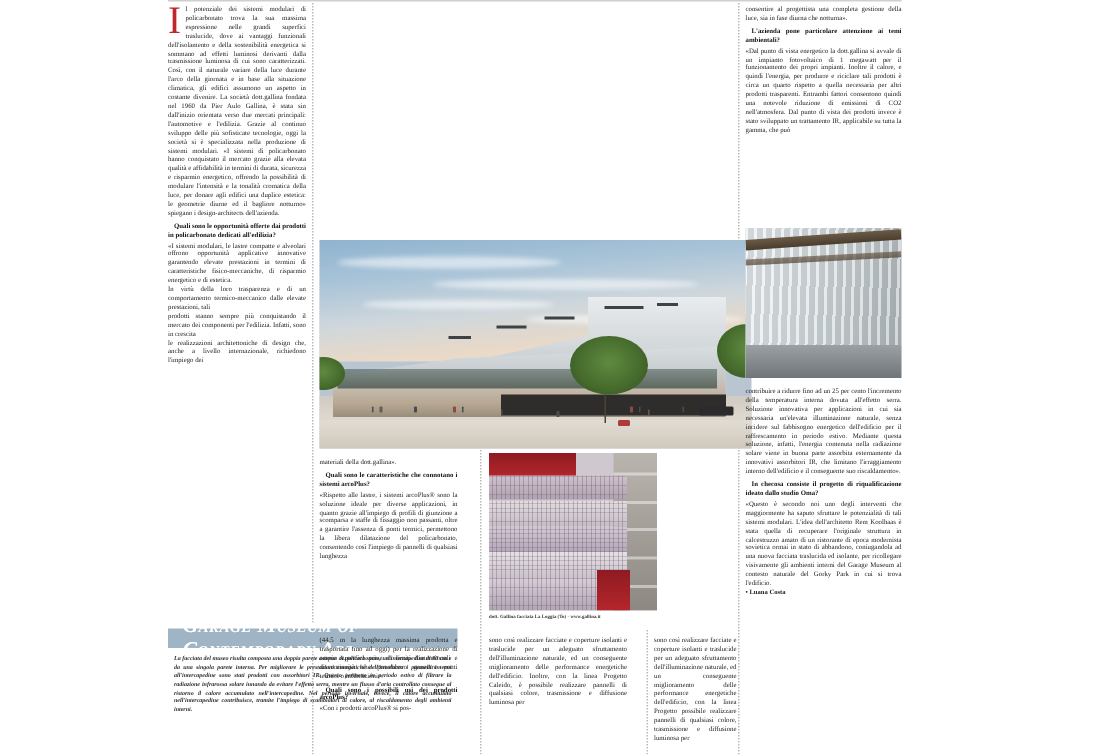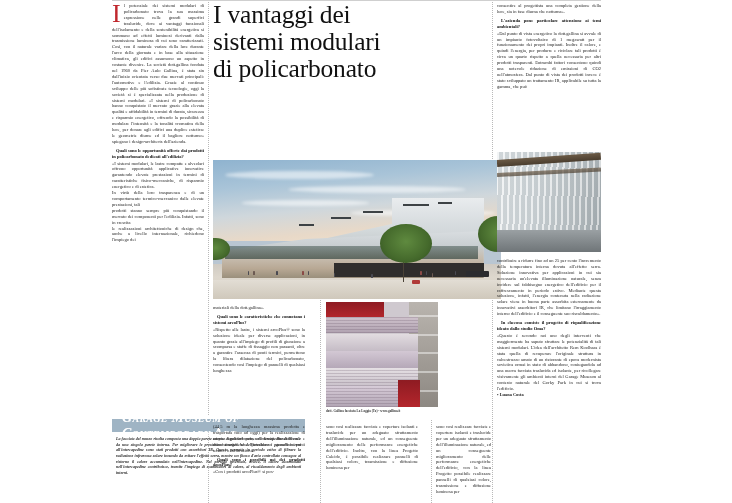--- a/index.html
+++ b/index.html
@@ -258,27 +258,20 @@
       <span class="dropcap">I</span>
       <p class="body">l potenziale dei sistemi modulari di policarbonato trova la sua massima espressione nelle grandi superfici traslucide, dove ai vantaggi funzionali dell'isolamento e della sostenibilità energetica si sommano ad effetti luminosi derivanti dalla trasmissione luminosa di cui sono caratterizzati. Così, con il naturale variare della luce durante l'arco della giornata e in base alla situazione climatica, gli edifici assumono un aspetto in costante divenire. La società dott.gallina fondata nel 1960 da Pier Aulo Gallina, è stata sin dall'inizio orientata verso due mercati principali: l'automotive e l'edilizia. Grazie al continuo sviluppo delle più sofisticate tecnologie, oggi la società si è specializzata nella produzione di sistemi modulari. «I sistemi di policarbonato hanno conquistato il mercato grazie alla elevata qualità e affidabilità in termini di durata, sicurezza e risparmio energetico, offrendo la possibilità di modulare l'intensità e la tonalità cromatica della luce, per donare agli edifici una duplice estetica: le geometrie diurne ed il bagliore notturno» spiegano i design-architects dell'azienda.</p>
     </div>
     <p class="q">Quali sono le opportunità offerte dai prodotti in policarbonato dedicati all'edilizia?</p>
     <p class="body">«I sistemi modulari, le lastre compatte e alveolari offrono opportunità applicative innovative garantendo elevate prestazioni in termini di caratteristiche fisico-meccaniche, di risparmio energetico e di estetica.</p>
     <p class="body">In virtù della loro trasparenza e di un comportamento termico-meccanico dalle elevate prestazioni, tali</p>
     <p class="body">prodotti stanno sempre più conquistando il mercato dei componenti per l'edilizia. Infatti, sono in crescita</p>
     <p class="body">le realizzazioni architettoniche di design che, anche a livello internazionale, richiedono l'impiego dei</p>
   </div>
 
-  <div id="headline">
-    <h1>
-      <span>I vantaggi dei</span><br>
-      <span>sistemi modulari</span><br>
-      <span>di policarbonato</span>
-    </h1>
-  </div>
 
 
   <div id="main-photo">
     <div class="sky"></div>
     <div class="cloudstreak" style="left:4%;top:8%;width:52%;height:6%;"></div>
     <div class="cloudstreak" style="left:26%;top:19%;width:62%;height:5%;"></div>
     <div class="cloudstreak" style="left:10%;top:29%;width:44%;height:4%;"></div>
     <div class="cloudstreak" style="left:48%;top:36%;width:50%;height:4%;"></div>
     <div class="ground"></div>
     <div class="plaza"></div>

